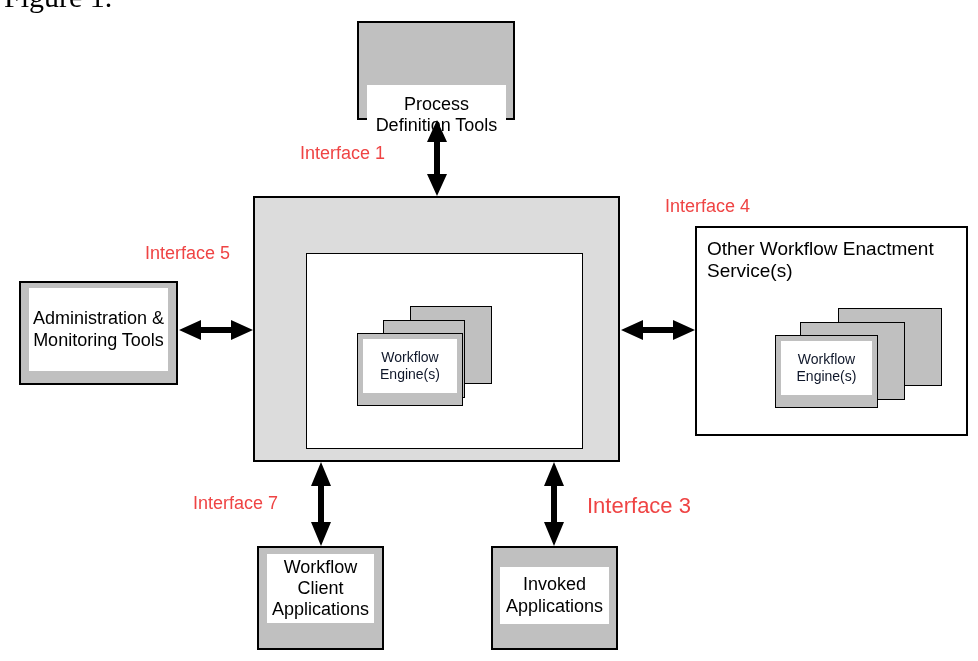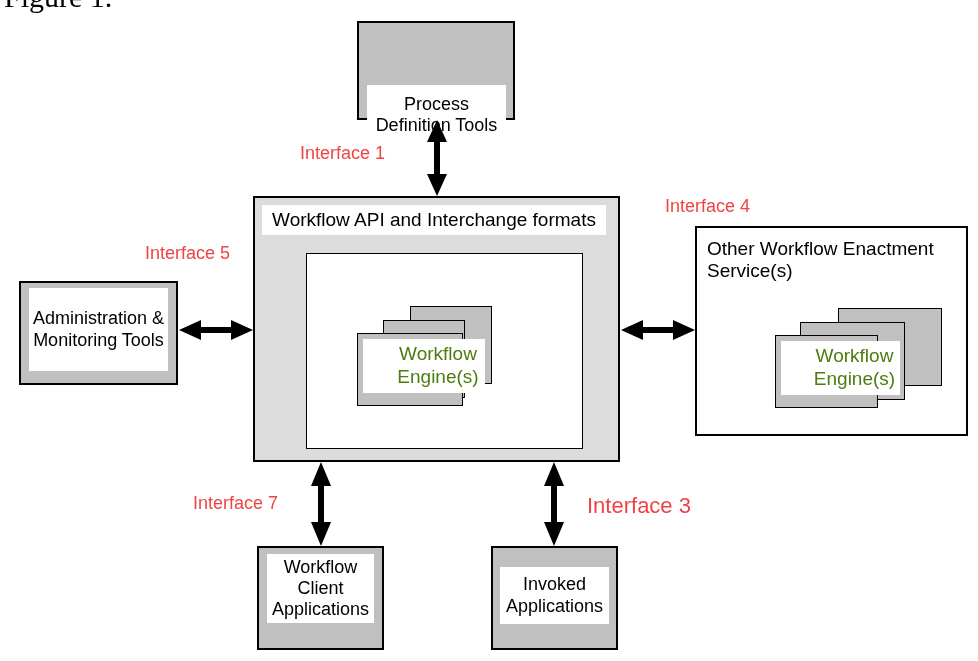--- a/index.html
+++ b/index.html
@@ -96,24 +96,23 @@
     border: 1px solid #000;
     box-sizing: border-box;
   }
   .stack-front-label {
     position: absolute;
     background: #ffffff;
     display: flex;
     align-items: center;
     justify-content: center;
     text-align: center;
-    font-size: 19px;
+    font-size: 14px;
     line-height: 1.2;
-    color: #4d7c0f;
-    padding-left: 28px;
+    color: #0f172a;
   }
 
   
   #pdt-box     { left: 357px; top: 21px;  width: 158px; height: 99px; }
   #pdt-label   { left: 367px; top: 40px;  width: 139px; height: 60px; font-size: 18px; margin-top: 45px; }
 
   #admin-box   { left: 19px;  top: 281px; width: 159px; height: 104px; }
   #admin-label { left: 29px;  top: 288px; width: 139px; height: 83px;  font-size: 18px; }
 
   #other-box   { left: 695px; top: 226px; width: 273px; height: 210px; }
@@ -150,21 +149,20 @@
 
   <div class="arrow-wrap" style="left:426px; top:120px; width:22px; height:76px;">
     <svg width="22" height="76" viewBox="0 0 22 76">
       <polygon points="11,0 21,22 14,22 14,54 21,54 11,76 1,54 8,54 8,22 1,22" fill="#000"></polygon>
     </svg>
   </div>
   <div class="free-text" id="if1-label">Interface 1</div>
 
   <div id="main-container"></div>
 
-  <div class="plain-label" id="api-band">Workflow API and Interchange formats</div>
 
   <div class="wbox" id="enactment-box"></div>
 
   <div class="stack-back" style="left:410px; top:306px; width:82px; height:78px;"></div>
   <div class="stack-mid" style="left:383px; top:320px; width:82px; height:78px;"></div>
   <div class="stack-front" style="left:357px; top:333px; width:106px; height:73px;"></div>
   <div class="stack-front-label" style="left:363px; top:339px; width:94px; height:54px;">Workflow
 Engine(s)</div>
 
   <div class="gbox" id="admin-box"></div>

